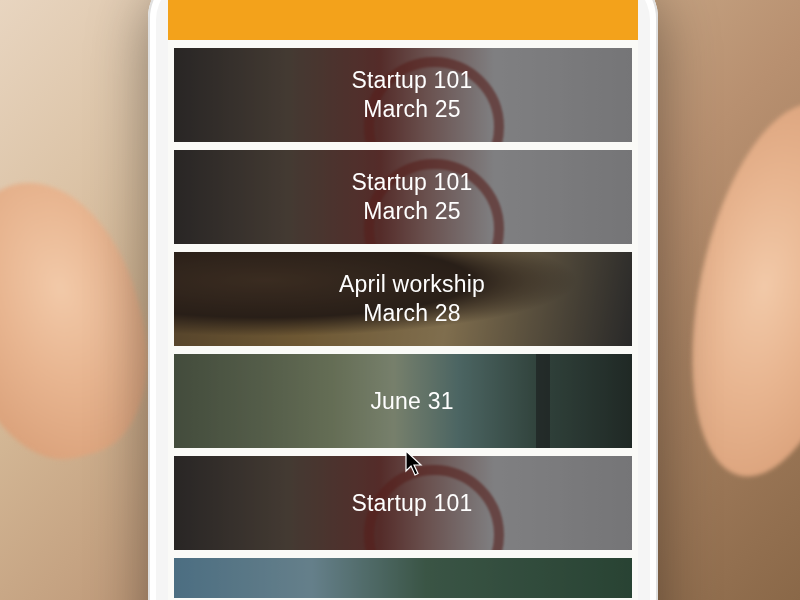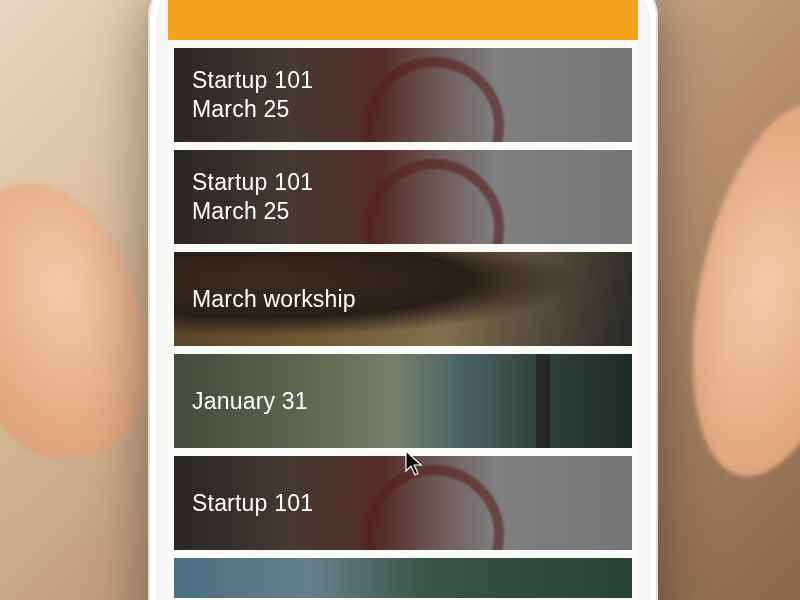--- a/index.html
+++ b/index.html
@@ -102,20 +102,21 @@
       inset: 0;
       z-index: 0;
     }
     .event-title, .event-date {
       position: relative;
       z-index: 2;
       font-size: 23px;
       font-weight: 300;
       line-height: 1.25;
       letter-spacing: 0.2px;
+      text-align: center;
     }
 
     
     .bg-bike {
       background:
         linear-gradient(90deg, #3a3530 0%, #6b5a48 25%, #8a4038 45%, #b0827a 55%, #d8d8d8 70%, #c5c5c5 100%);
     }
     .bg-bike::after{
       content:"";
       position:absolute;
@@ -177,26 +178,27 @@
         </div>
 
         <div class="event-card">
           <div class="bg bg-bike"></div>
           <div class="event-title">Startup 101</div>
           <div class="event-date">March 25</div>
         </div>
 
         <div class="event-card">
           <div class="bg bg-wood"></div>
-          <div class="event-title">March workship</div>
+          <div class="event-title">April workship</div>
+          <div class="event-date">March 28</div>
         </div>
 
         <div class="event-card">
           <div class="bg bg-env"></div>
-          <div class="event-date">January 31</div>
+          <div class="event-date">June 31</div>
         </div>
 
         <div class="event-card">
           <div class="bg bg-bike"></div>
           <div class="event-title">Startup 101</div>
         </div>
 
         <div class="event-card" style="height:40px">
           <div class="bg bg-palm"></div>
         </div>

